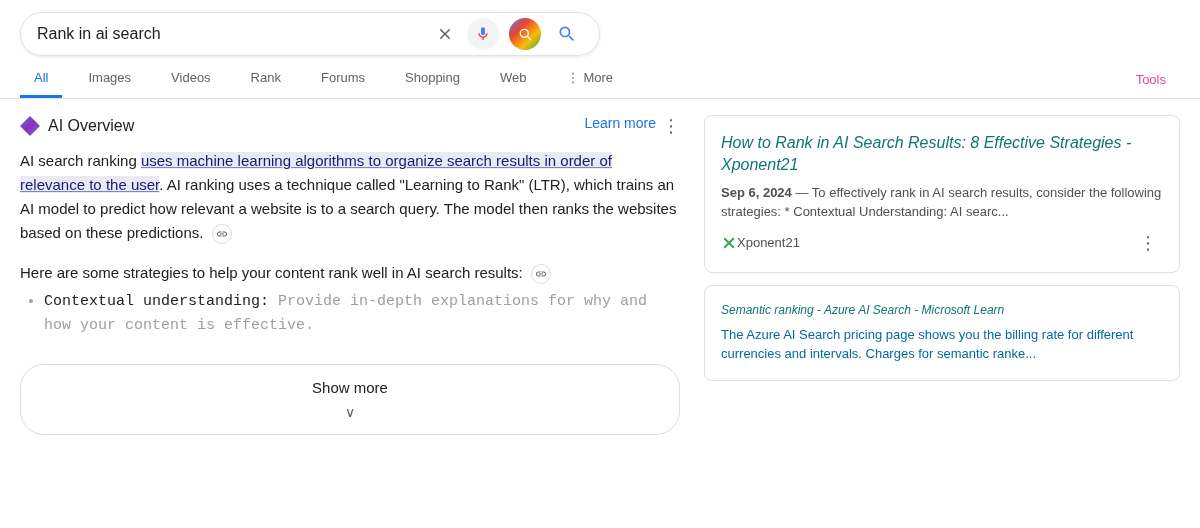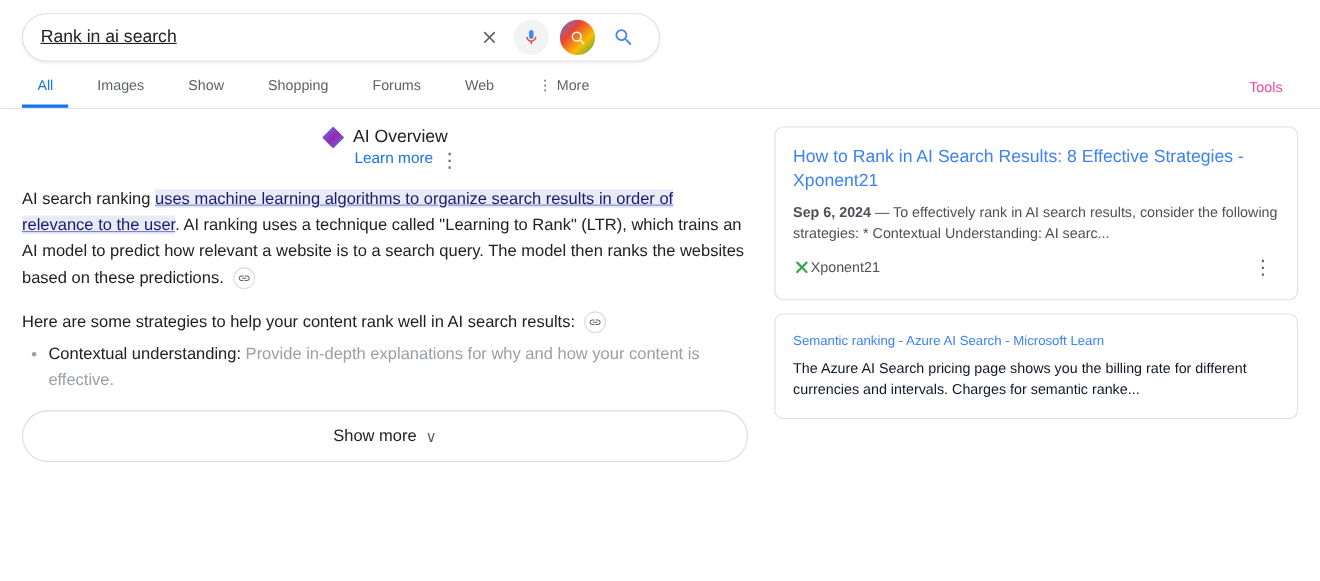--- a/index.html
+++ b/index.html
@@ -20,21 +20,20 @@
     .search-bar {
       display: flex;
       align-items: center;
       border: 1px solid #dfe1e5;
       border-radius: 24px;
       padding: 8px 16px;
       width: 580px;
       height: 44px;
       box-shadow: 0 1px 3px rgba(0,0,0,0.1);
       gap: 8px;
-      text-decoration: underline;
     }
     .search-input-text {
       flex: 1;
       font-size: 16px;
       color: #202124;
     }
     .search-icons {
       display: flex;
       align-items: center;
       gap: 10px;
@@ -117,21 +116,20 @@
       flex: 0 0 660px;
       max-width: 660px;
     }
 
     
     .ai-overview-header {
       display: flex;
       align-items: center;
       justify-content: space-between;
       margin-bottom: 12px;
-      flex-direction: column;
     }
     .ai-overview-title {
       display: flex;
       align-items: center;
       gap: 8px;
       font-size: 16px;
       font-weight: 400;
       color: #202124;
     }
     .ai-diamond {
@@ -176,20 +174,21 @@
 
     .strategies-text {
       font-size: 15px;
       line-height: 1.6;
       color: #202124;
       margin-bottom: 5px;
     }
     .bullet-list {
       list-style: disc;
       padding-left: 24px;
+      font-family: Liberation Mono, monospace;
     }
     .bullet-list li {
       font-size: 15px;
       color: #9aa0a6;
       line-height: 1.6;
       margin-bottom: 4px;
     }
     .bullet-list li span.label { color: #202124; }
 
     
@@ -199,42 +198,44 @@
       justify-content: center;
       gap: 8px;
       width: 100%;
       padding: 14px;
       border: 1px solid #dadce0;
       border-radius: 24px;
       background: #fff;
       cursor: pointer;
       font-size: 15px;
       color: #202124;
-      margin-top: 15px;
+      margin-top: 26px;
+      flex-direction: column;
     }
 
     
     .right-panel {
       flex: 1;
       min-width: 0;
     }
     .result-card {
       border: 1px solid #e0e0e0;
       border-radius: 8px;
       padding: 16px;
       margin-bottom: 12px;
       background: #fff;
     }
     .result-title {
       font-size: 16px;
-      color: #3b82f6;
+      color: #0f766e;
       font-weight: 400;
       line-height: 1.4;
       margin-bottom: 6px;
       cursor: pointer;
+      font-style: italic;
     }
     .result-date-snippet {
       font-size: 13px;
       color: #4d5156;
       line-height: 1.5;
       margin-bottom: 8px;
     }
     .result-source-row {
       display: flex;
       align-items: center;
@@ -268,21 +269,21 @@
       top: 7px; left: 1px;
       border-radius: 1px;
     }
     .xponent-icon::before { transform: rotate(45deg); }
     .xponent-icon::after { transform: rotate(-45deg); }
 
     
     .result-card-2 .result-title { font-size: 12px; }
     .result-card-2 .result-snippet {
       font-size: 13px;
-      color: #0f172a;
+      color: #0369a1;
       line-height: 1.5;
     }
   </style>
 </head>
 <body>
 
 <div class="search-bar-area">
   <div class="search-bar">
     <div class="search-input-text">Rank in ai search</div>
     <div class="search-icons">
@@ -308,23 +309,24 @@
           <path d="M15.5 14h-.79l-.28-.27A6.471 6.471 0 0 0 16 9.5 6.5 6.5 0 1 0 9.5 16c1.61 0 3.09-.59 4.23-1.57l.27.28v.79l5 4.99L20.49 19l-4.99-5zm-6 0C7.01 14 5 11.99 5 9.5S7.01 5 9.5 5 14 7.01 14 9.5 11.99 14 9.5 14z"></path>
         </svg>
       </div>
     </div>
   </div>
 </div>
 
 <div class="nav-tabs">
   <div class="nav-tab active">All</div>
   <div class="nav-tab">Images</div>
-  <div class="nav-tab">Show</div>
+  <div class="nav-tab">Videos</div>
+  <div class="nav-tab">Rank</div>
+  <div class="nav-tab">Forums</div>
   <div class="nav-tab">Shopping</div>
-  <div class="nav-tab">Forums</div>
   <div class="nav-tab">Web</div>
   <div class="nav-tab" style="display:flex;align-items:center;gap:4px;">
     <span>⋮</span>
     <span>More</span>
   </div>
   <div class="nav-spacer"></div>
   <div class="tools-tab">Tools</div>
 </div>
 
 <div class="main-content">

